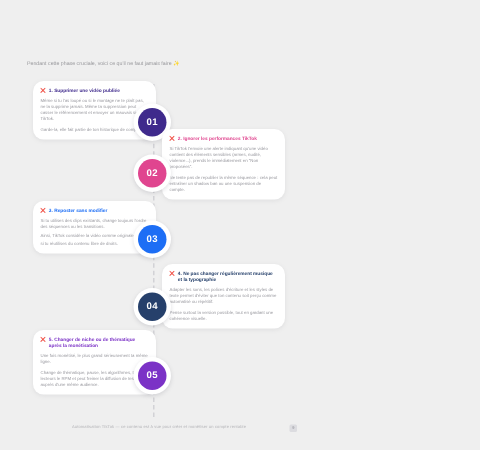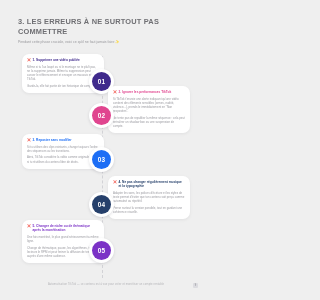--- a/index.html
+++ b/index.html
@@ -102,21 +102,20 @@
     background:#dcdce0;
     display:flex;align-items:center;justify-content:center;
     font-size:2.6px;color:#8d8d93;
   }
 </style>
 </head>
 <body>
 
 <div class="page">
 
-  <div class="title">3. LES ERREURS À NE SURTOUT PAS COMMETTRE</div>
 
   <div class="intro">
     <span>Pendant cette phase cruciale, voici ce qu'il ne faut jamais faire</span>
     <span class="spark">✨</span>
   </div>
 
   <div class="timeline">
     <div class="tl-line"></div>
 
     <div class="row" style="top:0">

